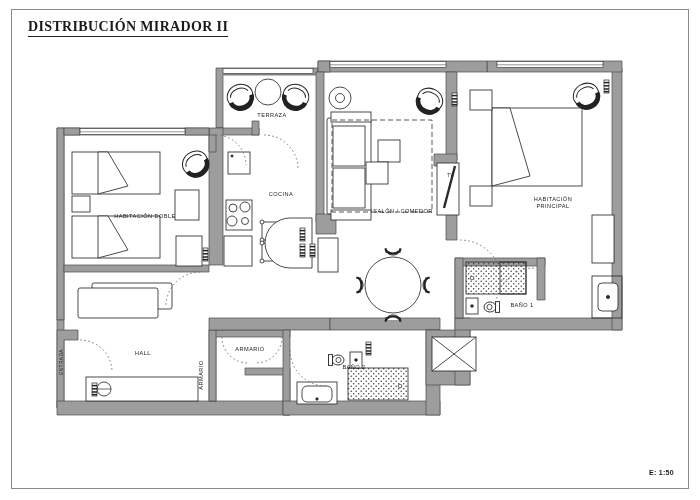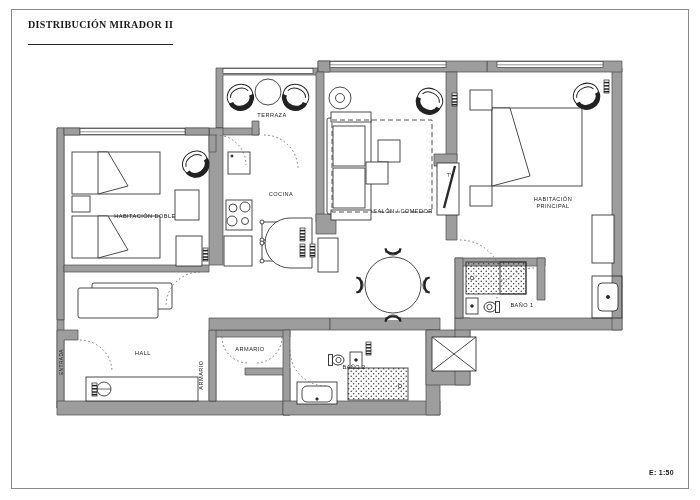--- a/index.html
+++ b/index.html
@@ -1,23 +1,23 @@
 <!DOCTYPE html>
 <html><head>
 <meta charset="utf-8">
 <style>
   html,body{margin:0;padding:0;background:#ffffff;}
   body{width:700px;height:500px;overflow:hidden;
        font-family:"Liberation Serif",serif;color:#1a1a1a;}
   #page{position:relative;width:700px;height:500px;background:#fff;}
   #frame{position:absolute;left:11px;top:9px;width:678px;height:480px;
          border:1px solid #8a8a8a;box-sizing:border-box;background:#fff;}
-  #title{position:absolute;left:28px;top:19px;font-size:10px;
+  #title{position:absolute;left:28px;top:19px;font-size:14px;
          letter-spacing:.35px;font-weight:700;border-bottom:1.2px solid #222;
-         padding-bottom:14px;white-space:nowrap;}
+         padding-bottom:1px;white-space:nowrap;}
   #scale{position:absolute;right:26px;bottom:24px;font-size:7px;
          font-weight:700;letter-spacing:.3px;}
   #plan{position:absolute;left:0;top:0;width:700px;height:500px;}
   .rl{font-family:"Liberation Sans",sans-serif;}
 </style>
 </head>
 <body>
 
 <div id="page">
 

